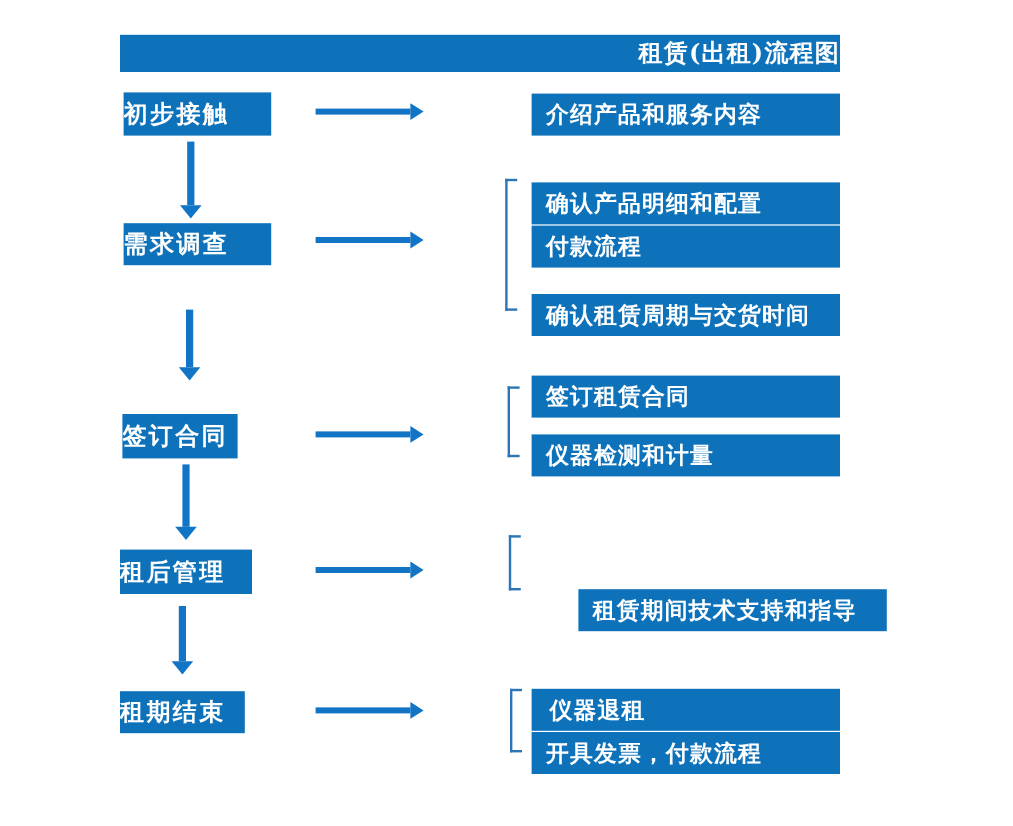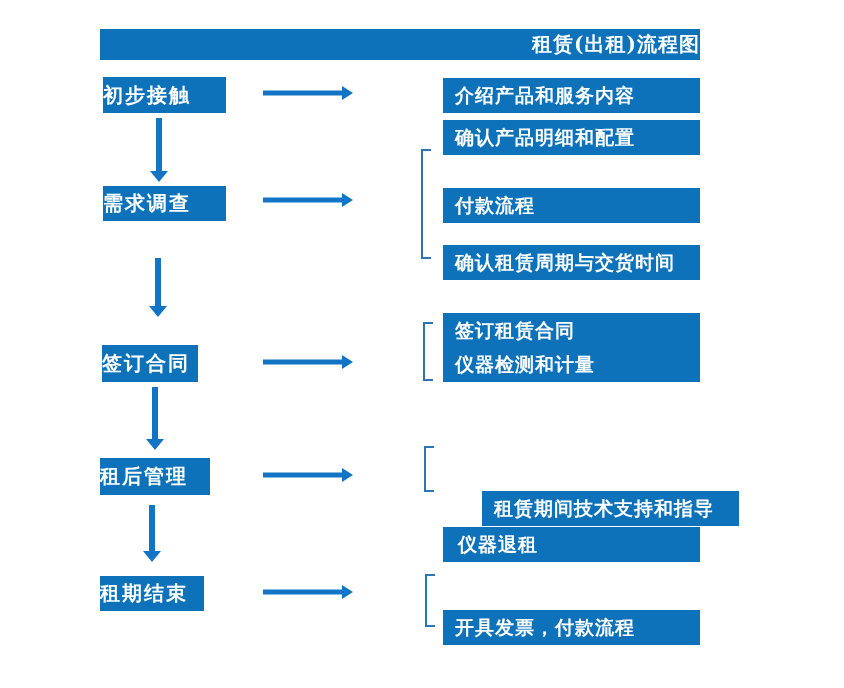--- a/index.html
+++ b/index.html
@@ -39,28 +39,28 @@
 
   
   .s1 { left: 103px; top: 77px;  width: 123px; height: 36px; }
   .s2 { left: 103px; top: 186px; width: 123px; height: 35px; }
   .s3 { left: 102px; top: 345px; width: 96px; height: 37px; }
   .s4 { left: 100px; top: 458px; width: 110px; height: 37px; }
   .s5 { left: 100px; top: 576px; width: 104px; height: 35px; }
 
   
   .d1  { top: 78px;  }
-  .d2  { top: 120px; }
+  .d2  { top: 152px; }
   .d3  { top: 188px; }
   .d4  { top: 245px; }
   .d5  { top: 313px; }
-  .d6  { top: 347px; }
+  .d6  { top: 362px; }
   .d7  { top: 424px; }
   .d8  { top: 491px; margin-left: 39px; }
-  .d9  { top: 527px; padding-left: 15px; }
+  .d9  { top: 574px; padding-left: 15px; }
   .d10 { top: 610px; }
 
   
   .v-arrow { position: absolute; width: 18px; }
   .v-arrow .shaft {
     position: absolute; left: 50%; transform: translateX(-50%);
     top: 0; width: 6px; height: calc(100% - 11px);
     background: var(--arrow-blue);
   }
   .v-arrow .head {

